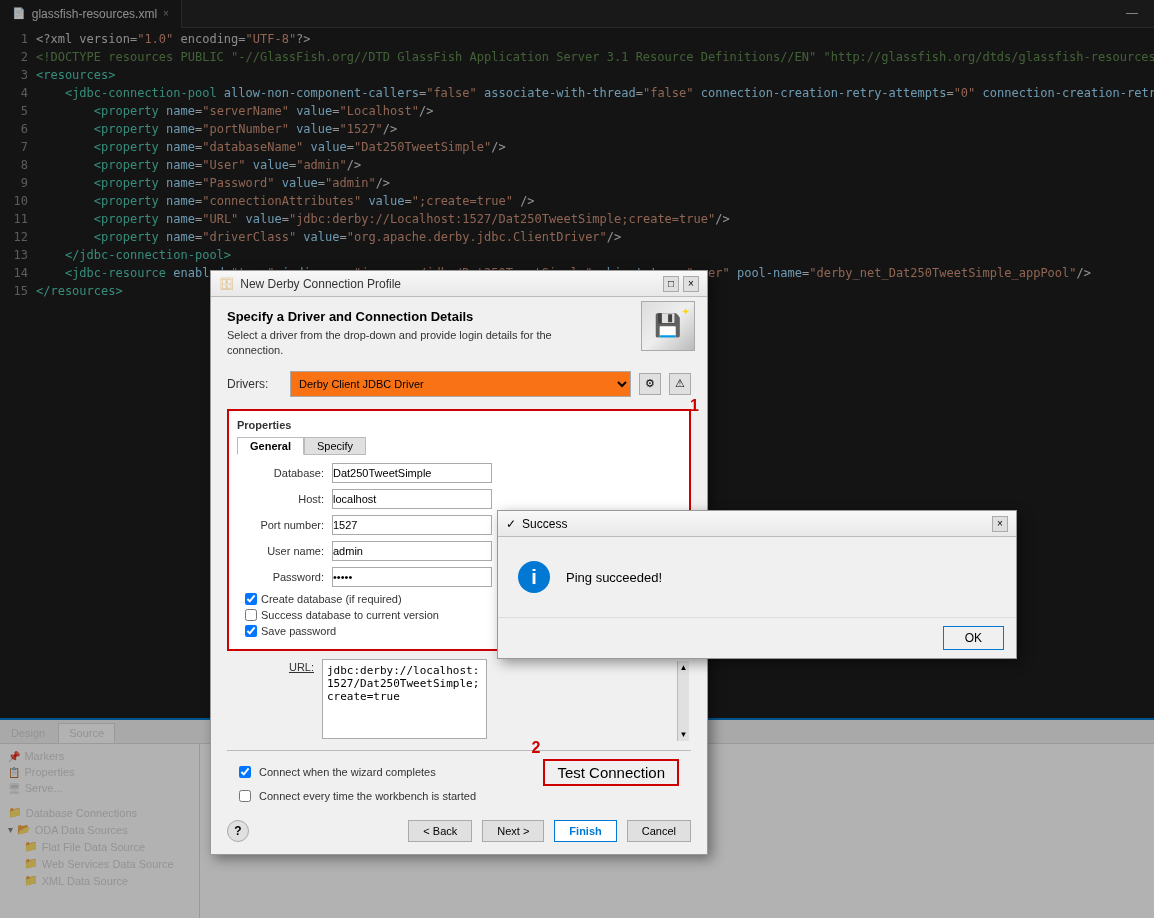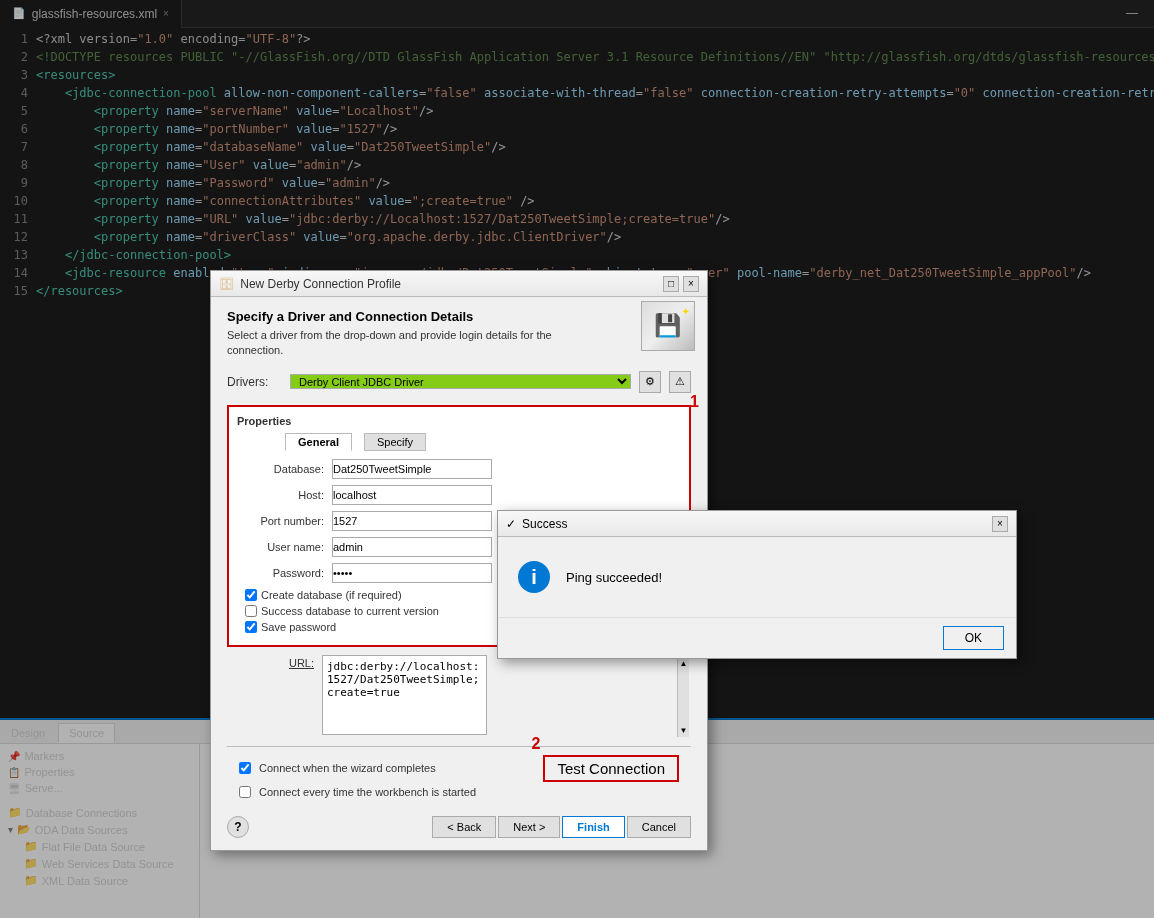--- a/index.html
+++ b/index.html
@@ -43,26 +43,26 @@
     .dialog-title { font-size: 12px; color: #333; display: flex; align-items: center; gap: 6px; }
     .dialog-controls { display: flex; gap: 4px; }
     .dialog-btn-sm { width: 16px; height: 16px; background: #e0e0e0; border: 1px solid #aaa; display: flex; align-items: center; justify-content: center; cursor: pointer; font-size: 10px; }
 
     .dialog-body { padding: 12px 16px; background: #f0f0f0; }
     .dialog-heading { font-size: 13px; font-weight: bold; color: #000; margin-bottom: 4px; }
     .dialog-subtext { font-size: 11px; color: #333; margin-bottom: 12px; line-height: 1.4; }
 
     .driver-row { display: flex; align-items: center; gap: 8px; margin-bottom: 12px; }
     .driver-label { font-size: 12px; color: #333; width: 55px; }
-    .driver-select { flex: 1; height: 15px; border: 1px solid #aaa; font-size: 11px; padding: 0 4px; background: #84cc16; }
+    .driver-select { flex: 1; height: 26px; border: 1px solid #aaa; font-size: 11px; padding: 0 4px; background: #f97316; }
     .driver-icon-btn { width: 22px; height: 22px; background: #e0e0e0; border: 1px solid #aaa; display: flex; align-items: center; justify-content: center; cursor: pointer; font-size: 11px; }
 
     .props-section { border: 1px solid #999; background: #fff; padding: 8px; margin-bottom: 8px; }
     .props-title { font-size: 11px; color: #333; margin-bottom: 6px; font-weight: bold; }
-    .props-tabs { display: flex; gap: 12px; margin-bottom: 8px; margin-left: 48px; }
+    .props-tabs { display: flex; gap: 0; margin-bottom: 8px; }
     .props-tab { padding: 2px 12px; font-size: 11px; border: 1px solid #bbb; background: #e0e0e0; cursor: pointer; }
     .props-tab.active { background: #fff; border-bottom-color: #fff; font-weight: bold; }
 
     .red-outline { border: 2px solid #cc0000 !important; }
 
     .form-row { display: flex; align-items: center; margin-bottom: 6px; }
     .form-label { width: 95px; font-size: 11px; color: #333; text-align: right; padding-right: 8px; }
     .form-input { flex: 1; height: 20px; border: 1px solid #aaa; font-size: 11px; padding: 0 0; background: #fff; max-width: 160px; }
 
     .checkbox-row { display: flex; align-items: center; gap: 4px; margin-bottom: 4px; padding-left: 8px; }
@@ -75,21 +75,21 @@
     .url-textarea { flex: 1; height: 80px; border: 1px solid #aaa; font-size: 11px; padding: 4px; background: #fff; resize: none; }
 
     .wizard-bottom { border-top: 1px solid #bbb; padding: 8px 12px; background: #f0f0f0; }
     .connect-row { display: flex; align-items: center; gap: 8px; margin-bottom: 4px; }
     .connect-row input { width: 12px; height: 12px; }
     .connect-row label { font-size: 11px; color: #333; }
     .test-conn-btn { margin-left: auto; padding: 3px 12px; font-size: 15px; background: #f0f0f0; border: 2px solid #cc0000; cursor: pointer; }
 
     .wizard-footer { display: flex; align-items: center; justify-content: space-between; margin-top: 6px; }
     .footer-help { width: 22px; height: 22px; border-radius: 50%; background: #e0e0e0; border: 1px solid #aaa; display: flex; align-items: center; justify-content: center; font-size: 12px; font-weight: bold; cursor: pointer; }
-    .footer-btns { display: flex; gap: 2px; }
+    .footer-btns { display: flex; gap: 10px; }
     .footer-btn { padding: 4px 14px; font-size: 11px; background: #e0e0e0; border: 1px solid #aaa; cursor: pointer; }
     .footer-btn.primary { background: #fff; border: 1px solid #0078d4; color: #0078d4; font-weight: bold; }
 
     
     .annotation { position: absolute; color: #cc0000; font-size: 16px; font-weight: bold; z-index: 30; }
 
     
     .success-dialog { position: absolute; top: 510px; left: 497px; width: 520px; background: #f0f0f0; border: 1px solid #999; box-shadow: 4px 4px 12px rgba(0,0,0,0.4); z-index: 25; }
     .success-titlebar { background: linear-gradient(to bottom, #f8f8f8, #e8e8e8); border-bottom: 1px solid #bbb; padding: 4px 8px; display: flex; align-items: center; justify-content: space-between; height: 26px; }
     .success-body { padding: 20px; display: flex; align-items: center; gap: 16px; min-height: 80px; }

